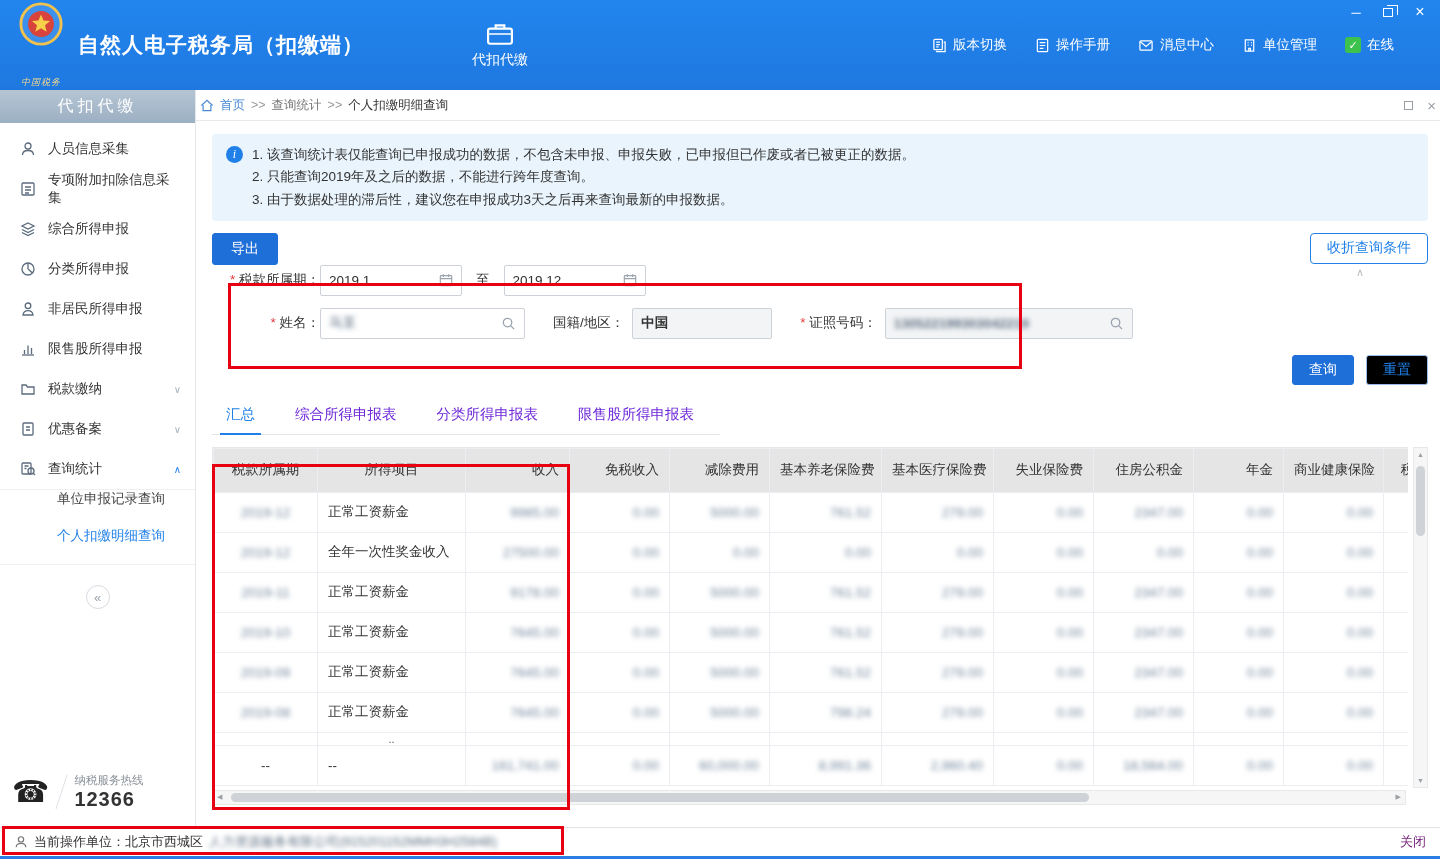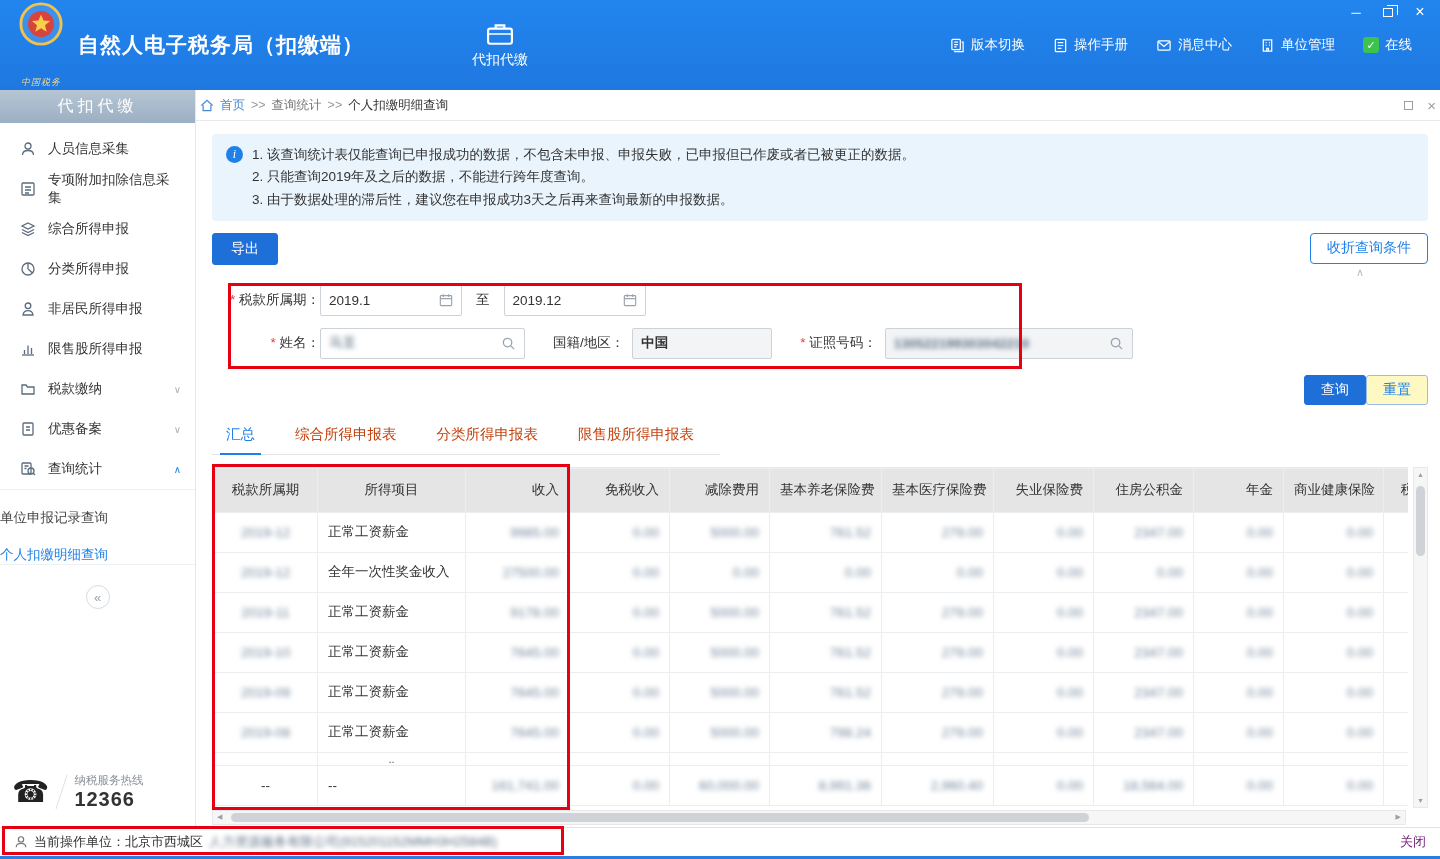--- a/index.html
+++ b/index.html
@@ -12,37 +12,37 @@
   .app-header { height: 90px; background: linear-gradient(180deg,#2285ee,#1e78e0); display:flex; align-items:center; padding:0 18px; color:#fff; position:relative; }
   .win-controls { position:absolute; top:5px; right:12px; display:flex; gap:16px; align-items:center; color:#fff; font-size:13px; }
   .win-controls .wc { cursor:pointer; width:16px; height:14px; display:flex; align-items:center; justify-content:center; }
   .ico-restore { width:10px; height:9px; border:1.5px solid #fff; position:relative; }
   .ico-restore::before { content:""; position:absolute; top:-4px; left:3px; width:10px; height:9px; border:1.5px solid #fff; border-bottom:none; border-left:none; }
   .logo-wrap { display:flex; flex-direction:column; align-items:center; margin-right:14px;gap:32px; }
   .logo-emblem { width:46px; height:46px; }
   .logo-cn { font-size:9px; color:#f6d88c; margin-top:-3px; font-style:italic; letter-spacing:1px; }
   .app-title { font-size:21px; font-weight:bold; letter-spacing:1px; }
   .nav-tab { margin-left:108px; display:flex; flex-direction:column; align-items:center; gap:5px; font-size:14px; cursor:pointer; }
-  .hdr-links { margin-left:auto; display:flex; align-items:center; gap:28px; font-size:13.5px; margin-right:10px; }
+  .hdr-links { margin-left:auto; display:flex; align-items:center; gap:28px; font-size:13.5px; margin-right:28px; }
   .hdr-link { display:flex; align-items:center; gap:6px; cursor:pointer; white-space:nowrap; }
   .online-badge { width:16px; height:16px; background:#3ec24e; border-radius:3px; color:#fff; font-size:11px; display:flex; align-items:center; justify-content:center; }
 
   
   .body-row { display:flex; height:737px; }
 
   
   .sidebar { width:196px; border-right:1px solid #e4e7ea; position:relative; flex-shrink:0; background:#fff; }
   .sidebar-header { height:33px; background:linear-gradient(180deg,#b5c5d4,#9cb0c3); color:#fff; font-size:16px; letter-spacing:4px; display:flex; align-items:center; justify-content:center; }
   .nav { padding-top:6px; }
   .nav-item { height:40px; display:flex; align-items:center; padding:0 14px 0 20px; gap:12px; font-size:13.5px; color:#333; cursor:pointer; }
   .nav-item svg { flex-shrink:0; }
   .chev { margin-left:auto; color:#a7b0ba; font-size:10px; }
   .chev.up { color:#2080e8; }
   .subnav { border-top:1px solid #eef1f4; border-bottom:1px solid #eef1f4; }
-  .subnav-item { height:37px; display:flex; align-items:flex-end; font-size:13.5px; color:#444; cursor:pointer; }
+  .subnav-item { height:37px; display:flex; align-items:flex-start; padding-left:57px; font-size:13.5px; color:#444; cursor:pointer; }
   .subnav-item.active { color:#2080e8; }
   .collapse-btn { width:24px; height:24px; border:1px solid #d6dbe0; border-radius:50%; color:#9aa3ad; display:flex; align-items:center; justify-content:center; margin:20px auto 0; font-size:13px; cursor:pointer; }
   .hotline { position:absolute; bottom:16px; left:12px; display:flex; align-items:center; gap:10px; }
   .hotline-icon { font-size:30px; color:#222; line-height:1; }
   .hotline-divider { width:1px; height:36px; background:#dde2e7; transform:rotate(18deg); margin:0 2px; }
   .hotline-label { font-size:11.5px; color:#8a9199; }
   .hotline-number { font-size:20px; font-weight:bold; color:#333; letter-spacing:1px; }
 
   
   .content { flex:1; display:flex; flex-direction:column; min-width:0; background:#fff; }
@@ -55,40 +55,40 @@
 
   .page-body { flex:1; padding:13px 12px 0 16px; position:relative; overflow:hidden; }
 
   .notice { background:#e9f4fd; border-radius:4px; padding:10px 14px 10px 40px; position:relative; font-size:13.5px; color:#333; line-height:1.65; }
   .notice-icon { position:absolute; left:14px; top:12px; width:17px; height:17px; border-radius:50%; background:#2080e8; color:#fff; font-size:12px; font-style:italic; display:flex; align-items:center; justify-content:center; font-family:"Liberation Serif", serif; }
 
   .toolbar { margin-top:12px; display:flex; justify-content:space-between; align-items:flex-start; position:relative; }
   .btn { display:inline-flex; align-items:center; justify-content:center; border-radius:3px; font-size:14px; cursor:pointer; white-space:nowrap; }
   .btn-primary { background:#1f6fd9; color:#fff; border:1px solid #1f6fd9; height:32px; padding:0 18px; }
   .btn-outline { background:#fff; color:#2080e8; border:1px solid #2080e8; height:31px; padding:0 16px; border-radius:4px; }
-  .btn-outline-light { background:#fef9c3; color:#2080e8; border:1px solid #9bbce8; height:30px; padding:0 16px; }
+  .btn-outline-light { background:#000000; color:#2080e8; border:1px solid #9bbce8; height:30px; padding:0 16px; }
   .collapse-caret { position:absolute; right:64px; bottom:-14px; color:#b8bec5; font-size:11px; }
 
-  .qform { margin-top:20px; }
+  .qform { }
   .form-row { display:flex; align-items:center; margin-bottom:12px; }
   .f-label { font-size:13.5px; color:#333; white-space:nowrap; }
   .req::before { content:"* "; color:#e23b3b; }
   .lbl-w { width:108px; text-align:right; display:inline-block; }
   .input { height:31px; border:1px solid #ccd2d8; border-radius:2px; display:flex; align-items:center; padding:0 8px; font-size:13.5px; color:#333; background:#fff; gap:6px; }
   .input.disabled { background:#f3f4f6;font-weight:bold; }
   .input .val { flex:1; overflow:hidden; white-space:nowrap; }
   .blurred { filter: blur(2.6px); color:#5f7184; }
   .zhi { margin:0 14px; font-size:13.5px; color:#333; }
   .gap28 { width:28px; flex-shrink:0; }
 
-  .action-row { display:flex; justify-content:flex-end; margin-top:16px; }
+  .action-row { display:flex; justify-content:flex-end; gap:12px; margin-top:16px; }
   .btn-sm { height:30px; padding:0 16px; }
 
   .tabs { margin-top:14px; display:inline-flex; border-bottom:1px solid #e2e5e8; }
-  .tab { padding:6px 14px 10px; font-size:14.5px; color:#c2410c; cursor:pointer; position:relative; margin-right:12px; }
+  .tab { padding:6px 14px 10px; font-size:14.5px; color:#6d28d9; cursor:pointer; position:relative; margin-right:12px; }
   .tab.active { color:#2080e8; }
   .tab.active::after { content:""; position:absolute; left:8px; right:8px; bottom:-1px; height:2px; background:#2080e8; }
 
   .table-outer { position:relative; margin-top:12px; padding-right:22px; }
   .table-clip { overflow:hidden; width:1196px; border-top:1px solid #e6e9ec; border-left:1px solid #e6e9ec; }
   table.grid { border-collapse:collapse; table-layout:fixed; width:1218px; font-size:13.5px; }
   .grid th, .grid td { border:1px solid #ebedf0; height:40px; padding:0 10px; overflow:hidden; white-space:nowrap; }
   .grid thead th { background:#e5e5e5; font-weight:normal; color:#333; height:44px; }
   .thp { text-align:center; } .thi { text-align:center; } .thn { text-align:right; }
   .c-period { text-align:center; } .c-item { text-align:left; color:#333; } .c-num { text-align:right; } .c-cut { text-align:right; }

